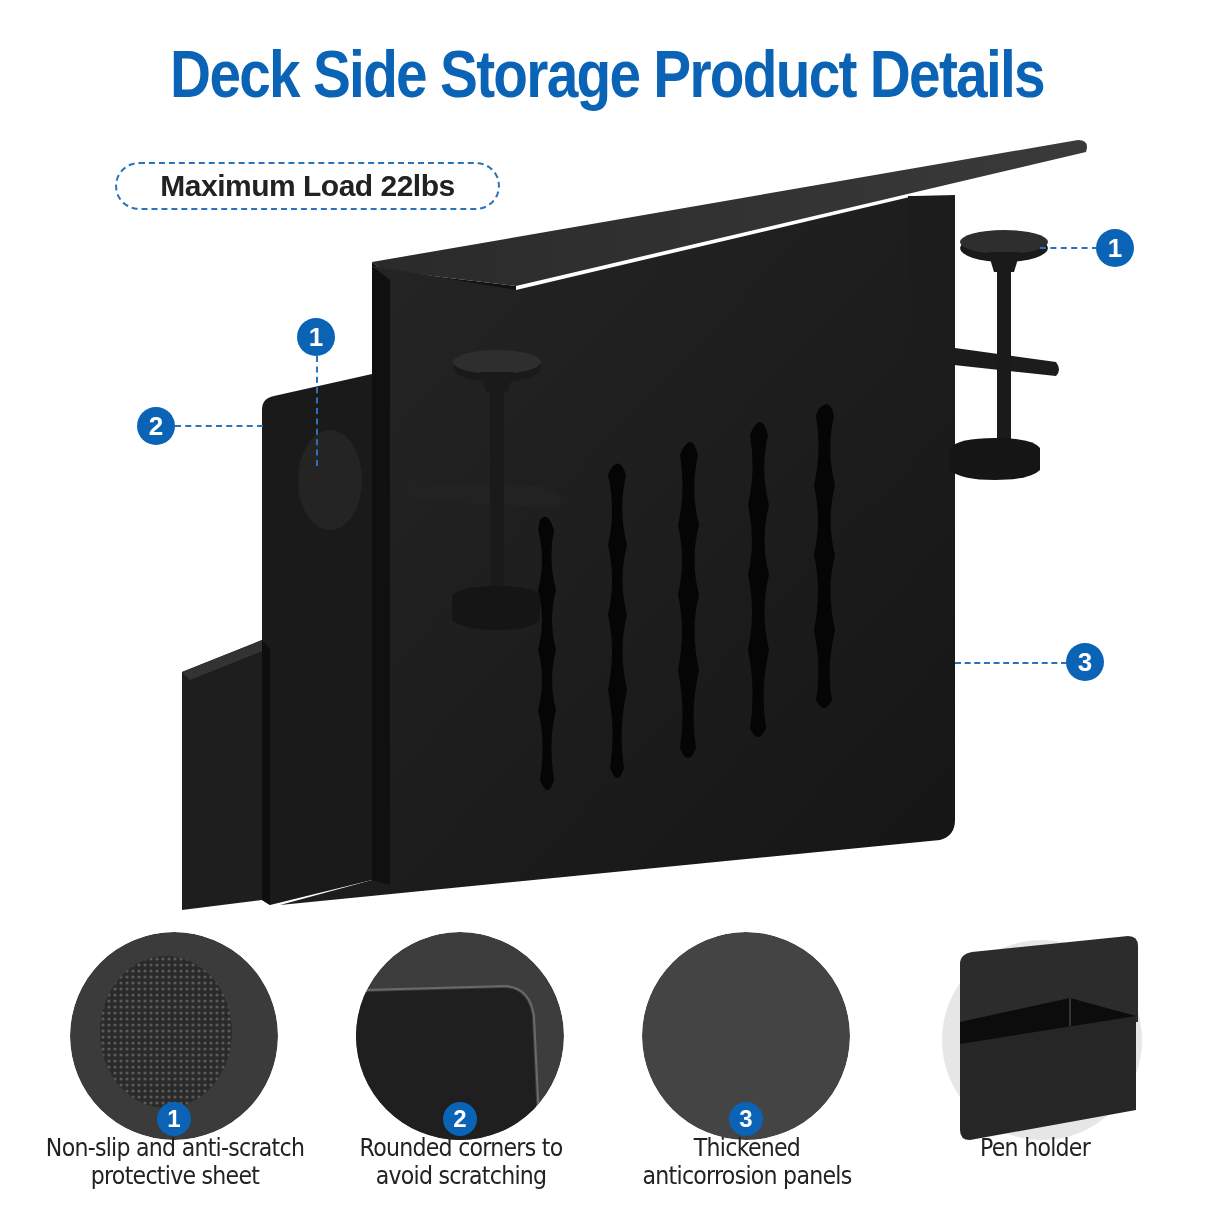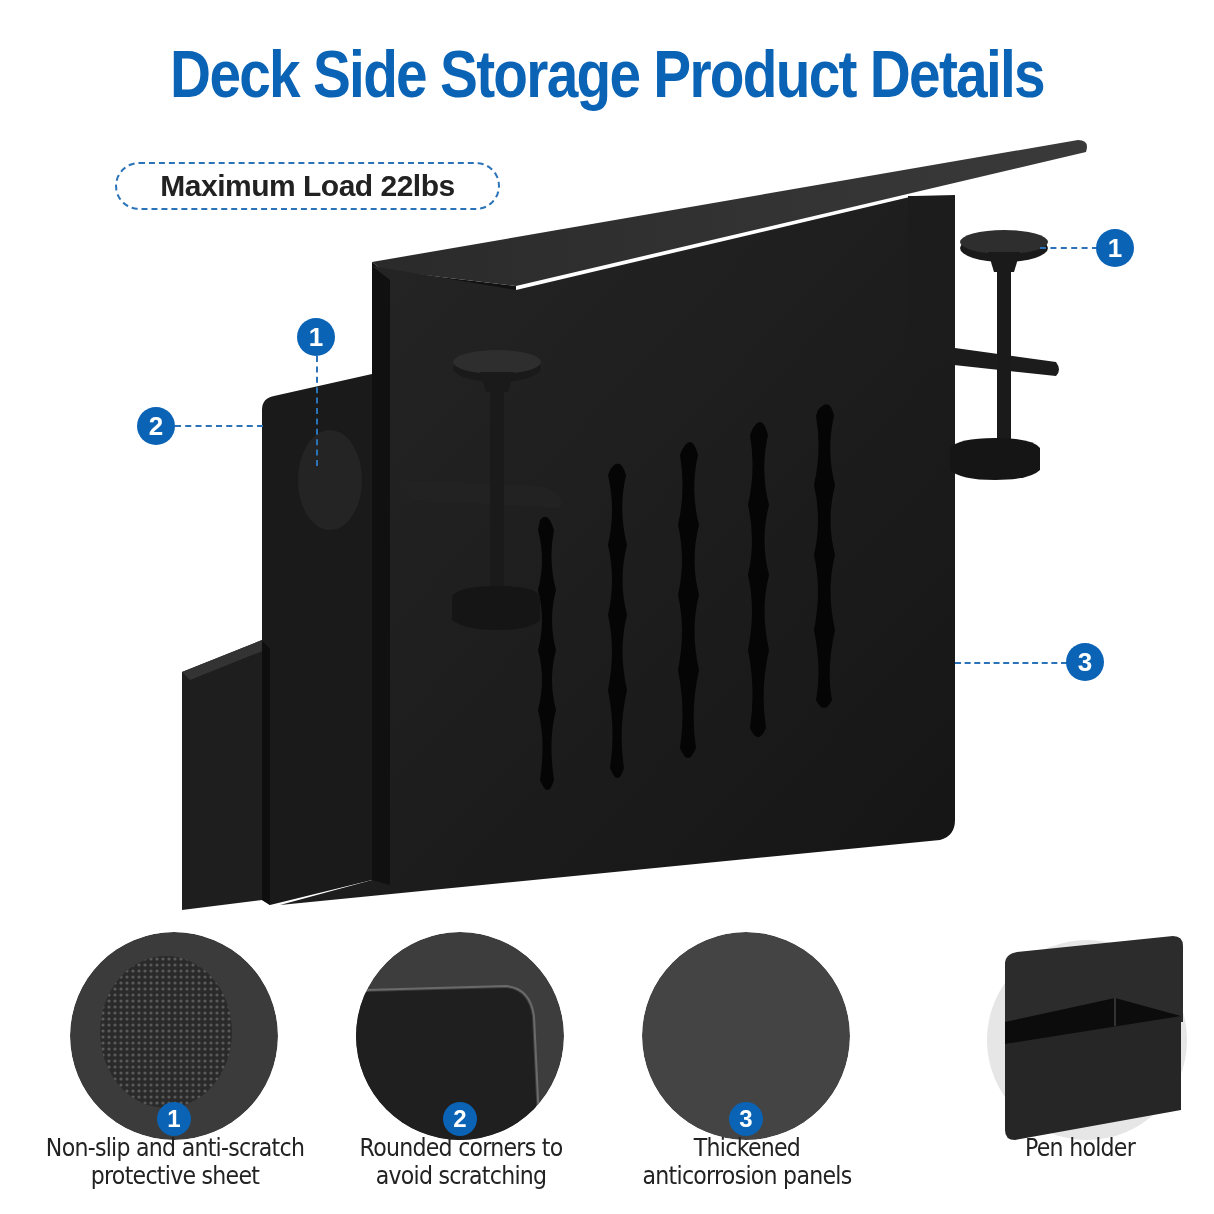--- a/index.html
+++ b/index.html
@@ -171,21 +171,21 @@
   <svg class="circle" viewBox="0 0 208 208">
     <circle cx="104" cy="104" r="104" fill="#444444"></circle>
   </svg>
   <div class="badge small">3</div>
   <div class="caption">
     <div>Thickened</div>
     <div>anticorrosion panels</div>
   </div>
 </div>
 
-<div class="feature" style="left:957px;">
+<div class="feature" style="left:912px;">
   <svg class="circle" viewBox="0 0 208 208" style="overflow:visible;">
     <circle cx="112" cy="108" r="100" fill="#e6e6e6"></circle>
     <path d="M30 32 Q30 22 42 20 L198 4 Q208 4 208 14 L208 90 L30 90 Z" fill="#2c2c2c"></path>
     <path d="M30 90 L140 66 L206 84 L206 110 L30 112 Z" fill="#0c0c0c"></path>
     <path d="M30 112 L206 84 L206 178 L40 208 Q30 208 30 198 Z" fill="#262626"></path>
     <line x1="140" y1="66" x2="140" y2="94" stroke="#333" stroke-width="2"></line>
   </svg>
   <div class="caption">
     <div>Pen holder</div>
     <div></div>

